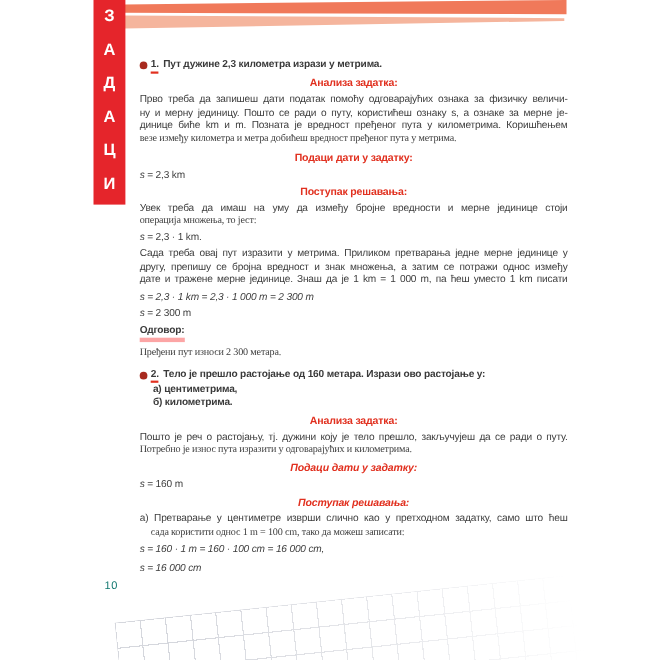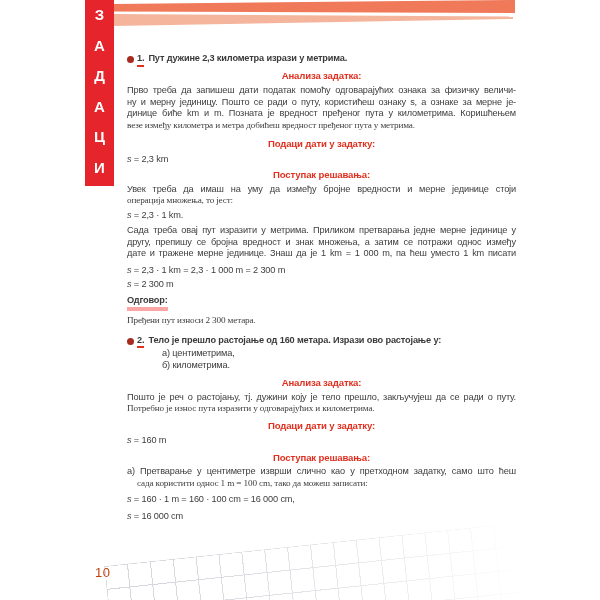--- a/index.html
+++ b/index.html
@@ -28,33 +28,33 @@
   .content {
     position:absolute; left:127px; top:53px; width:389px;
     font-size:9.2px; line-height:11.5px; letter-spacing:-0.15px;
   }
   .red-label { color:#e1301f; font-weight:bold; font-size:9.6px;text-align:center; }
   .jline { text-align:justify; text-align-last:justify; }
   .lline { text-align:left;font-family:Liberation Serif, serif; }
   .task-title { display:flex; align-items:baseline; font-weight:bold; color:#3a3a3a; }
   .bullet { width:7px; height:7px; border-radius:50%; background:#a82a1f; align-self:center; flex:none; margin-right:3px; }
   .task-num { border-bottom:2px solid #e1301f; padding-bottom:0; margin-right:4px; flex:none; }
-  .task-item { margin-left:35px; font-weight:normal; color:#3a3a3a; }
+  .task-item { margin-left:12px; font-weight:bold; color:#3a3a3a; }
   .formula { text-align:left; }
   .formula::first-letter { font-style:italic; }
   .answer-label { display:inline-block; font-weight:bold; color:#3a3a3a; border-bottom:4px solid #fca5a5; padding-bottom:1px; }
   .hang2 { margin-left:10px; }
 
-  .mt3 { margin-top:3px; } .mt4 { margin-top:4px; } .mt5 { margin-top:5px; }
+  .mt3 { margin-top:3px; } .mt4 { margin-top:4px; } .mt5 { margin-top:5px;font-style:italic; }
   .mt6 { margin-top:6px; } .mt7 { margin-top:7px; } .mt8 { margin-top:8px; }
 
   
   .page-number {
-    position:absolute; left:95px; top:565px;
-    font-size:13px; color:#c2410c; letter-spacing:0.5px;
+    position:absolute; left:95px; top:527px;
+    font-size:10px; color:#0f766e; letter-spacing:0.5px;
   }
   .grid-texture {
     position:absolute; left:104px; top:566px; width:470px; height:110px;
     background:
       repeating-linear-gradient(180deg, #b4b7c2 0 1px, transparent 1px 23px),
       repeating-linear-gradient(90deg, #b4b7c2 0 1px, transparent 1px 23px);
     opacity:0.55;
     transform:rotate(-6deg);
     transform-origin:top left;
     -webkit-mask-image:linear-gradient(80deg, #000 15%, rgba(0,0,0,0.55) 55%, transparent 88%);

